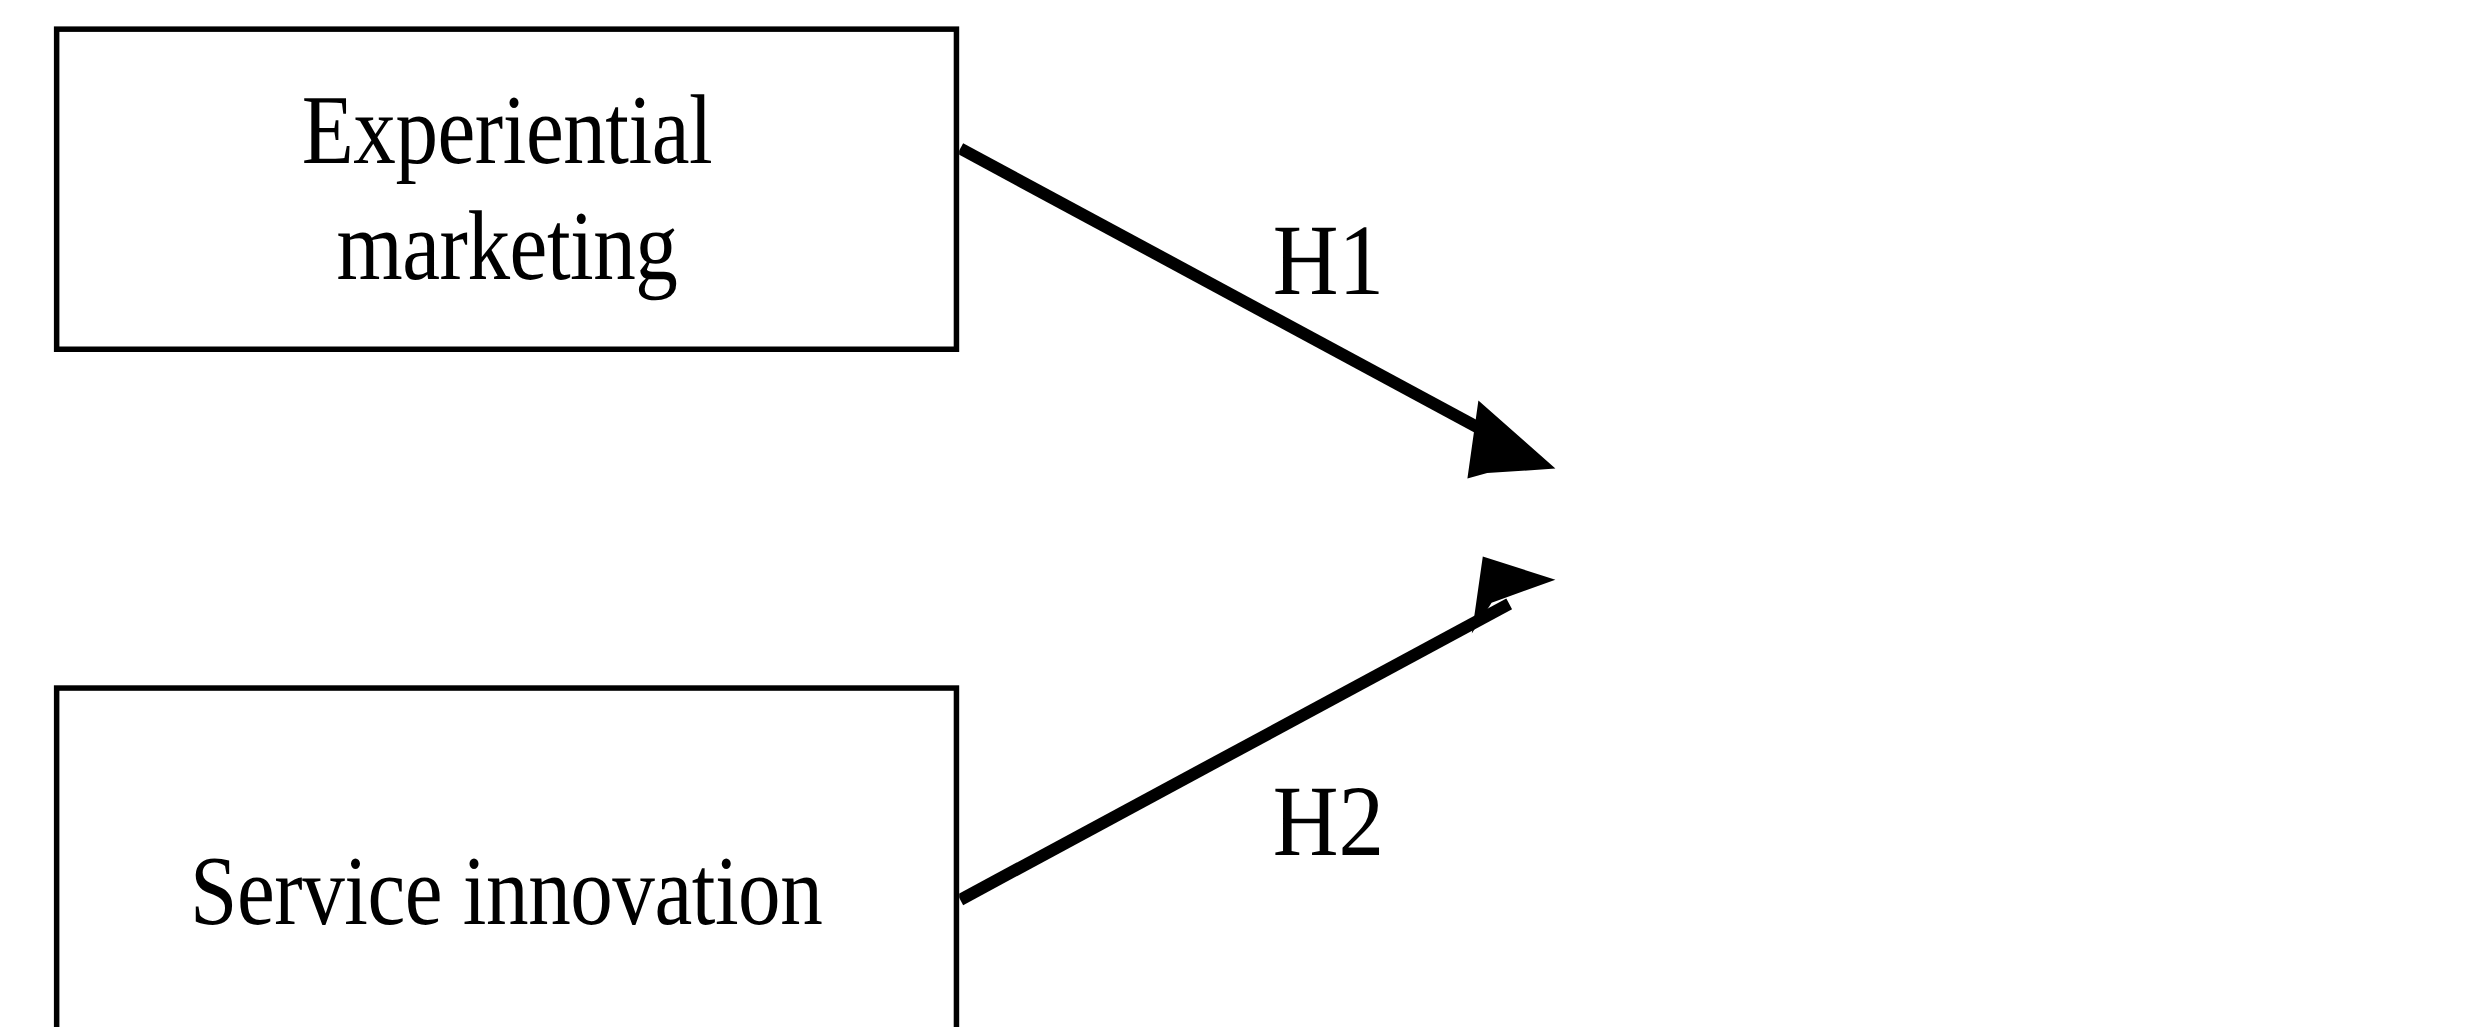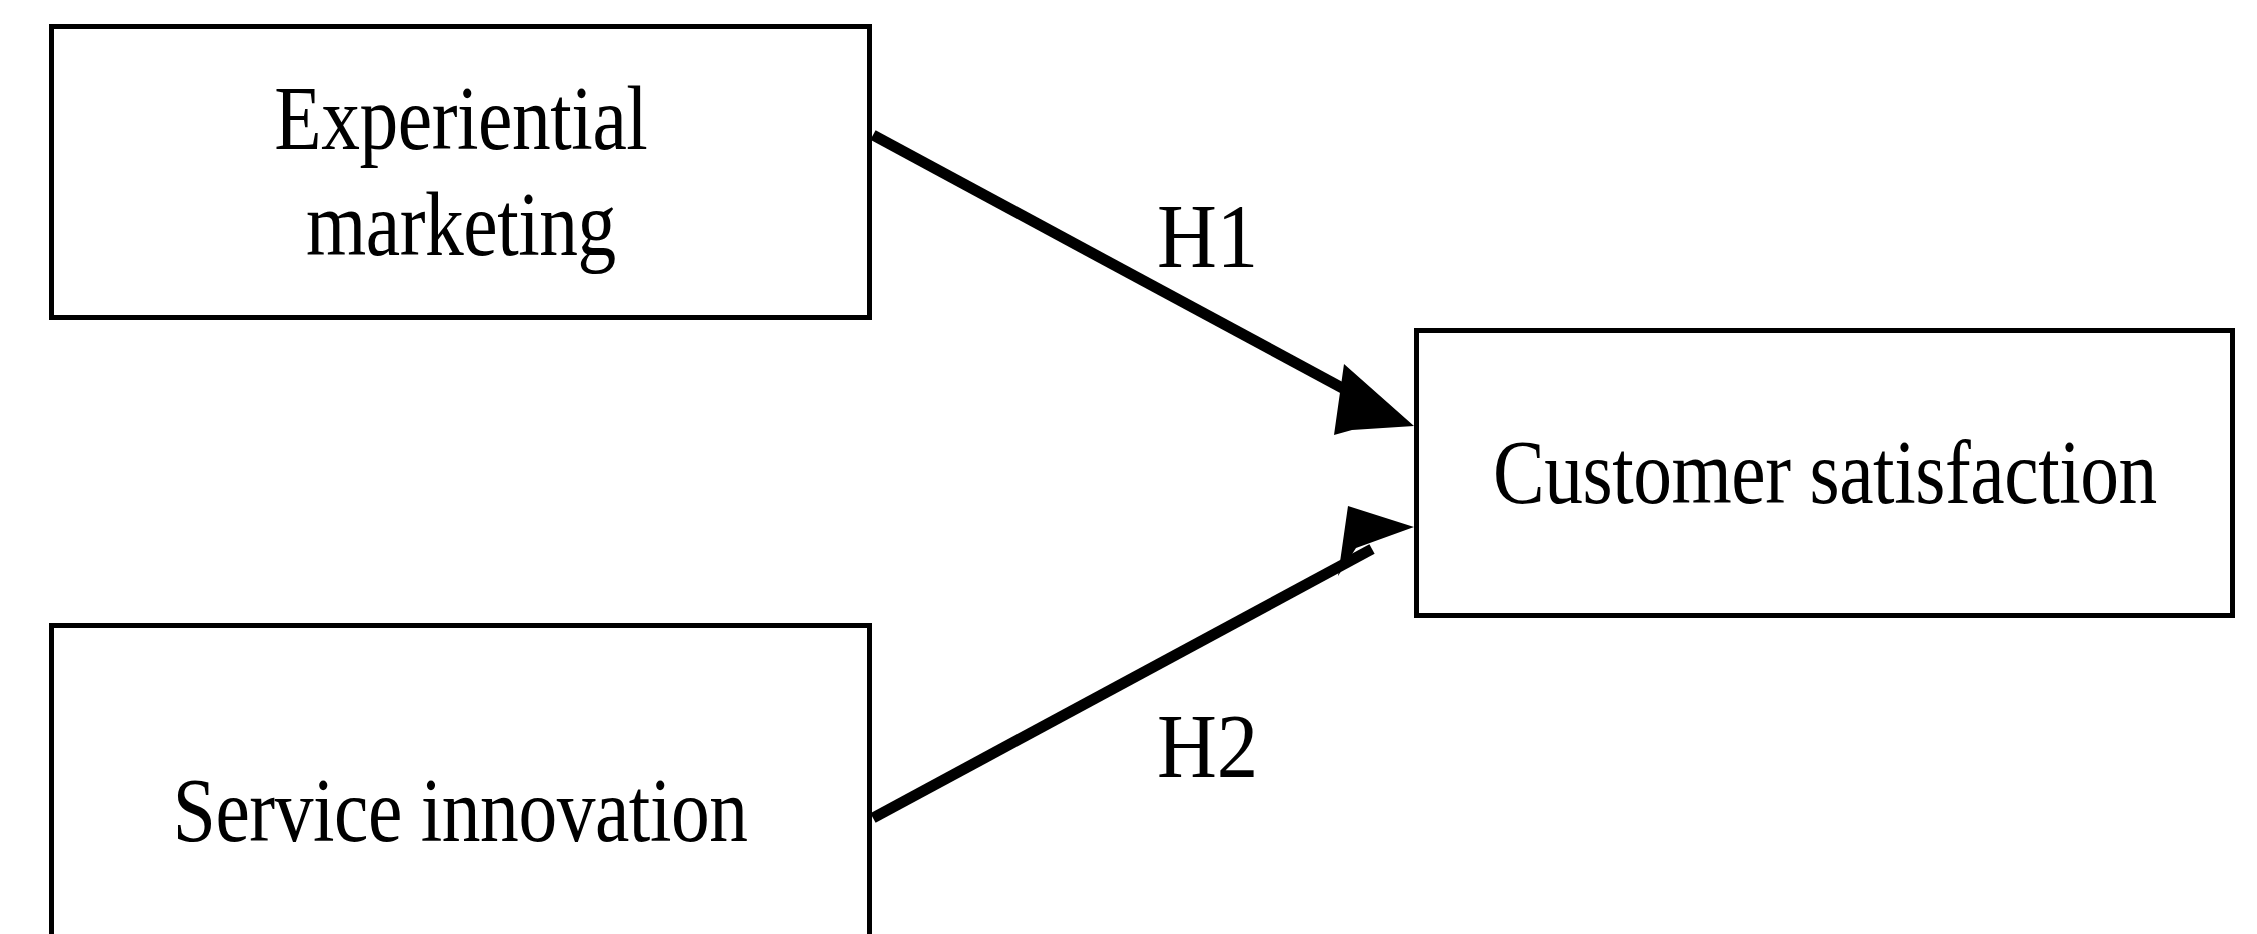--- a/index.html
+++ b/index.html
@@ -96,21 +96,18 @@
 
   <div class="node-box" id="box-experiential-marketing">
     <span class="node-label">Experiential
 marketing</span>
   </div>
 
   <div class="node-box" id="box-service-innovation">
     <span class="node-label">Service innovation</span>
   </div>
 
-  <div class="node-box" id="box-customer-satisfaction">
-    <span class="node-label">Customer satisfaction</span>
-  </div>
 
   <span class="edge-label" id="label-h1">H1</span>
 
   <span class="edge-label" id="label-h2">H2</span>
 
 </div>
 
 </body></html>

